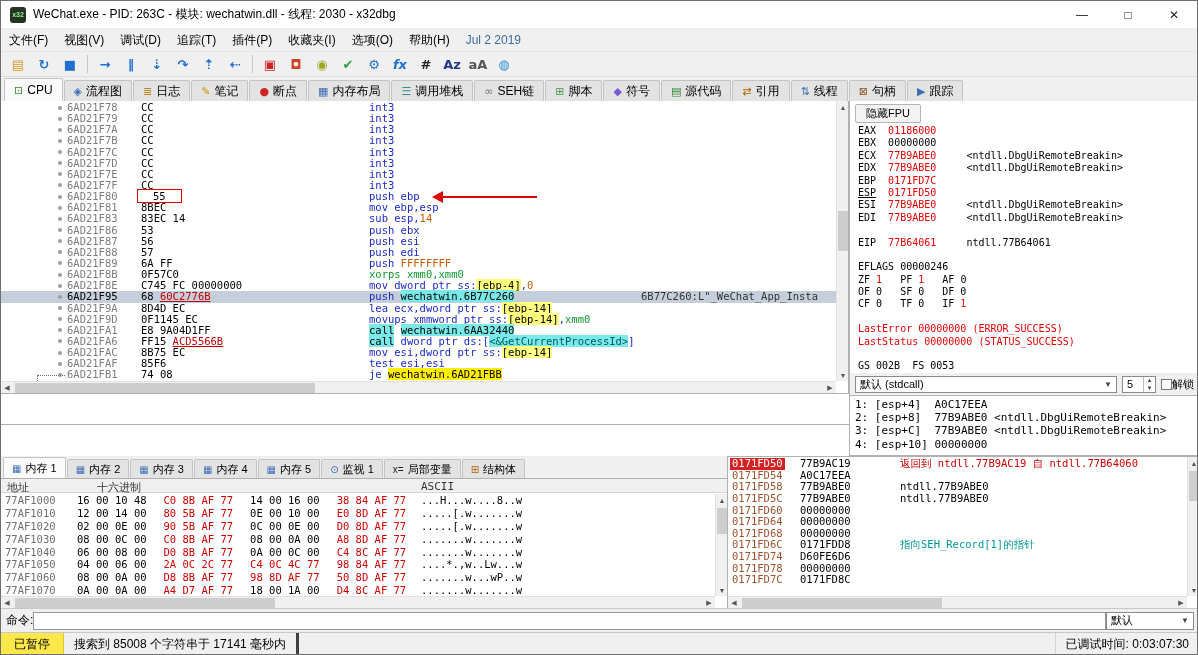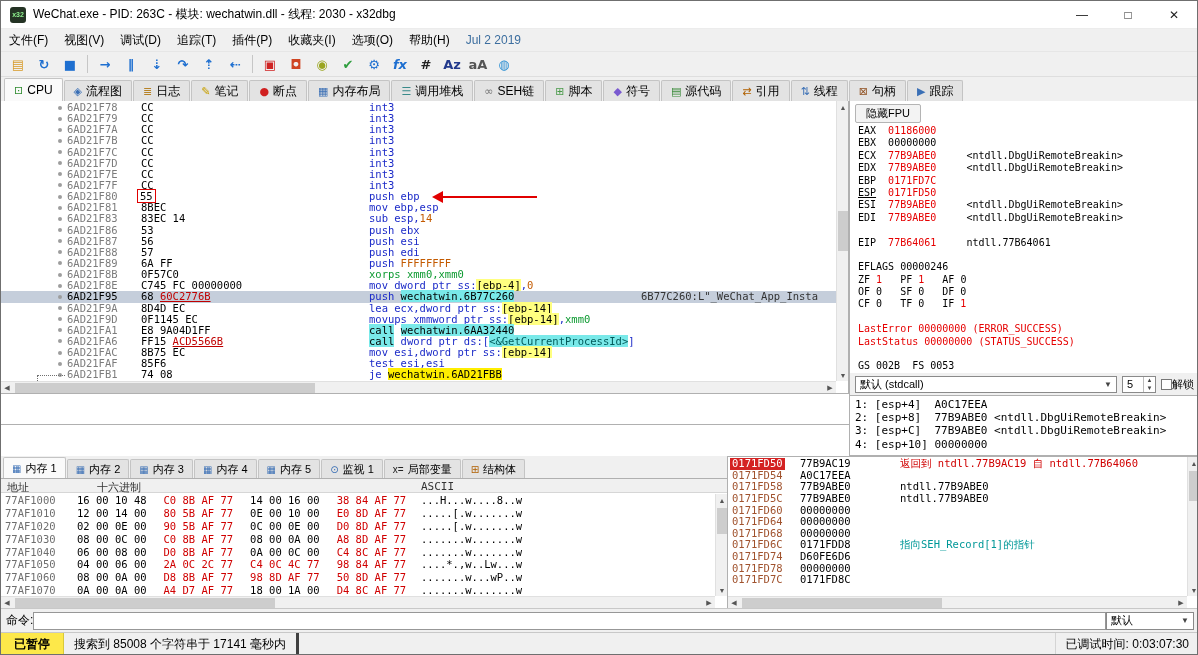--- a/index.html
+++ b/index.html
@@ -48,21 +48,21 @@
 .sg-num{color:#c35a00}
 .sg-grn{color:#0c9a30}
 .sg-stk{background:#ffff80;color:#000}
 .sg-call{background:#79e9e9;color:#000}
 .sg-lbl{background:#79e9e9;color:#000}
 .sg-api{background:#79e9e9;color:#005a5a}
 .sg-jmp{background:#ffee00;color:#000}
 .sg-rel{color:#c00000;text-decoration:underline}
 .sg-red{color:#e60000}
 .sg-u{text-decoration:underline}
-.sg-box{border:1px solid #e00000;padding:0 2px;margin-left:-4px}
+.sg-box{border:1px solid #e00000;padding:0 15px;margin-left:-4px}
 
 
 .red-arrow{position:absolute;left:436px;width:100px;height:0;border-top:2px solid #e10000}
 .red-arrow::before{content:"";position:absolute;left:-11px;top:-7px;border:6px solid transparent;border-right:11px solid #e10000}
 .jmp-dot-h{position:absolute;left:36px;width:28px;border-top:1px dotted #707070}
 .jmp-dot-v{position:absolute;left:36px;width:0;border-left:1px dotted #707070}
 
 
 .sb{position:absolute;background:#f0f0f0}
 .sb-v{width:12px;border-left:1px solid #e0e0e0}
@@ -124,21 +124,21 @@
 .srow .c.teal{color:#009898}
 
 
 .cmdbar{position:absolute;left:0;top:607px;width:1198px;height:24px;background:#f0f0f0;border-top:1px solid #c8c8c8;display:flex;align-items:center;padding:0 5px}
 .cmdlabel{font-size:12px;color:#000}
 .cmdinput{flex:1;height:18px;border:1px solid #979797;background:#fff;font-size:11px;padding:0 3px;font-family:"DejaVu Sans Mono",monospace}
 .cmdcombo{width:88px;height:18px;font-size:11px}
 
 
 .statusbar{position:absolute;left:0;top:631px;width:1198px;height:24px;background:#f0f0f0;border-top:1px solid #c8c8c8;display:flex;align-items:center;font-size:12px;color:#000}
-.st-state{background:#fde84a;height:100%;display:flex;align-items:center;padding:4px 13px;font-weight:bold;border-right:1px solid #d8c93a}
+.st-state{background:#fde84a;height:100%;display:flex;align-items:center;padding:4px 13px;font-weight:normal;border-right:1px solid #d8c93a}
 .st-msg{padding:0 10px;border-right:3px solid #404040;height:100%;display:flex;align-items:center}
 .st-right{margin-left:auto;padding:0 10px;border-left:1px solid #d4d4d4;height:100%;display:flex;align-items:center}
 </style>
 </head>
 <body>
 
 <div class="app">
 
   <div class="titlebar">
     <div class="app-icon">x32</div>

